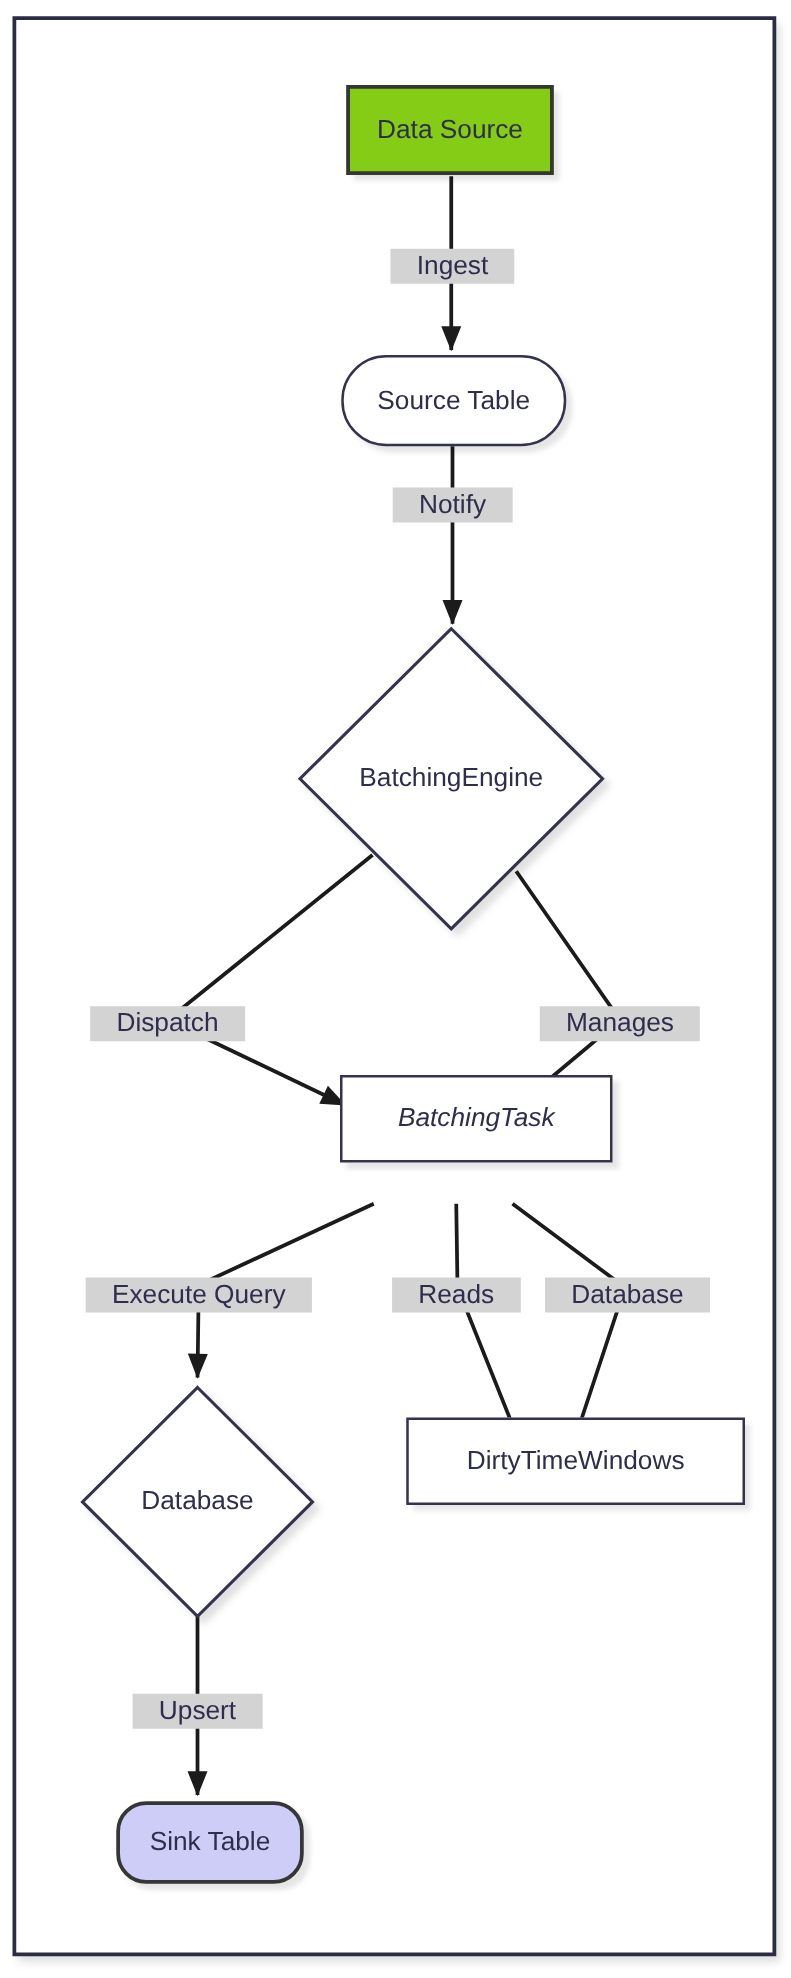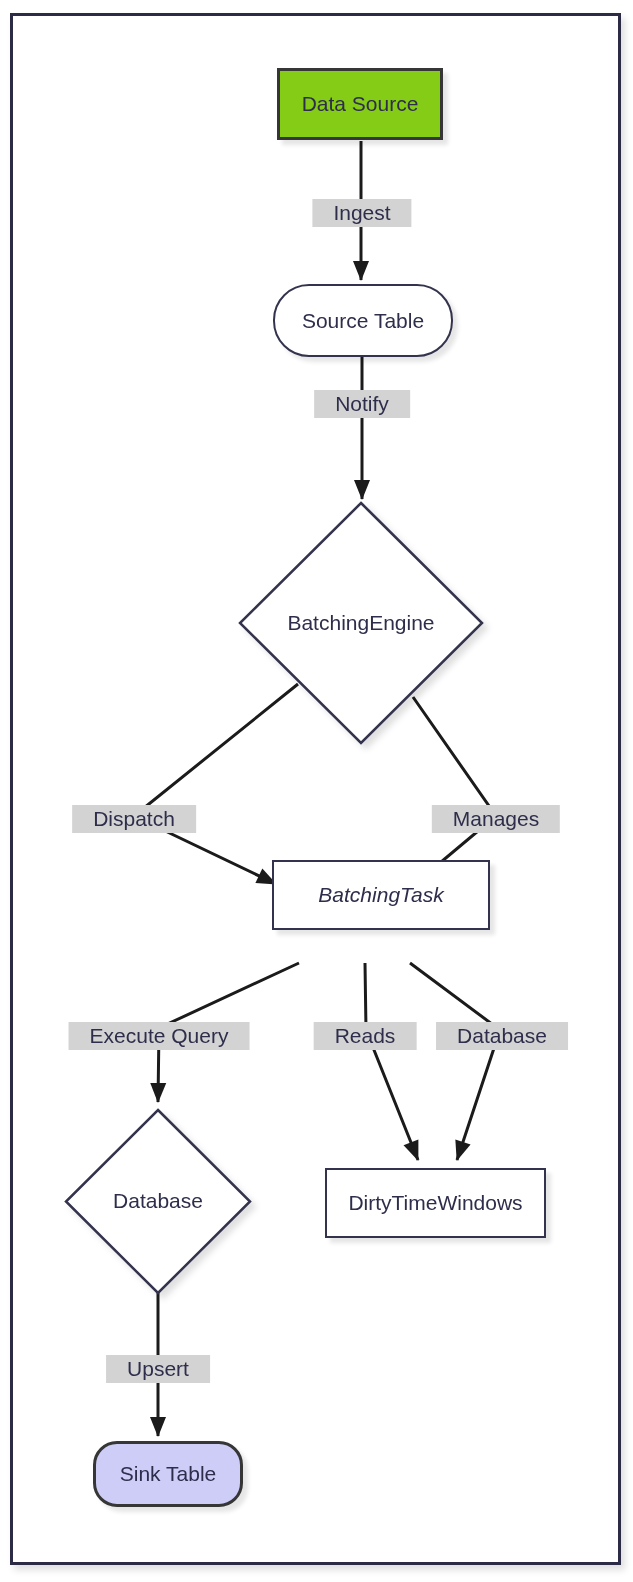--- a/index.html
+++ b/index.html
@@ -48,21 +48,21 @@
     font-size: 21px;
     color: #2e2e4c;
     background: #ffffff;
     border: 2.5px solid #33334d;
     box-shadow: 5px 5px 4px rgba(0,0,0,0.10);
     white-space: nowrap;
   }
   .node-data-source   { left: 277px; top: 68px;   width: 166px; height: 72px; background: #84cc16; border: 3px solid #363636; }
   .node-source-table  { left: 273px; top: 284px;  width: 180px; height: 73px; border-radius: 36px; }
   .node-batching-task { left: 272px; top: 860px;  width: 218px; height: 70px; font-style: italic; }
-  .node-dirty-time-windows { left: 325px; top: 1168px; width: 221px; height: 70px; }
+  .node-dirty-time-windows { left: 325px; top: 1134px; width: 271px; height: 70px; }
   .node-sink-table    { left: 93px;  top: 1441px; width: 150px; height: 66px; border-radius: 24px; background: #cdcdf8; border: 3px solid #363636; }
   .diamond-label {
     position: absolute;
     display: flex;
     align-items: center;
     justify-content: center;
     font-size: 21px;
     color: #2e2e4c;
     white-space: nowrap;
     background: transparent;

